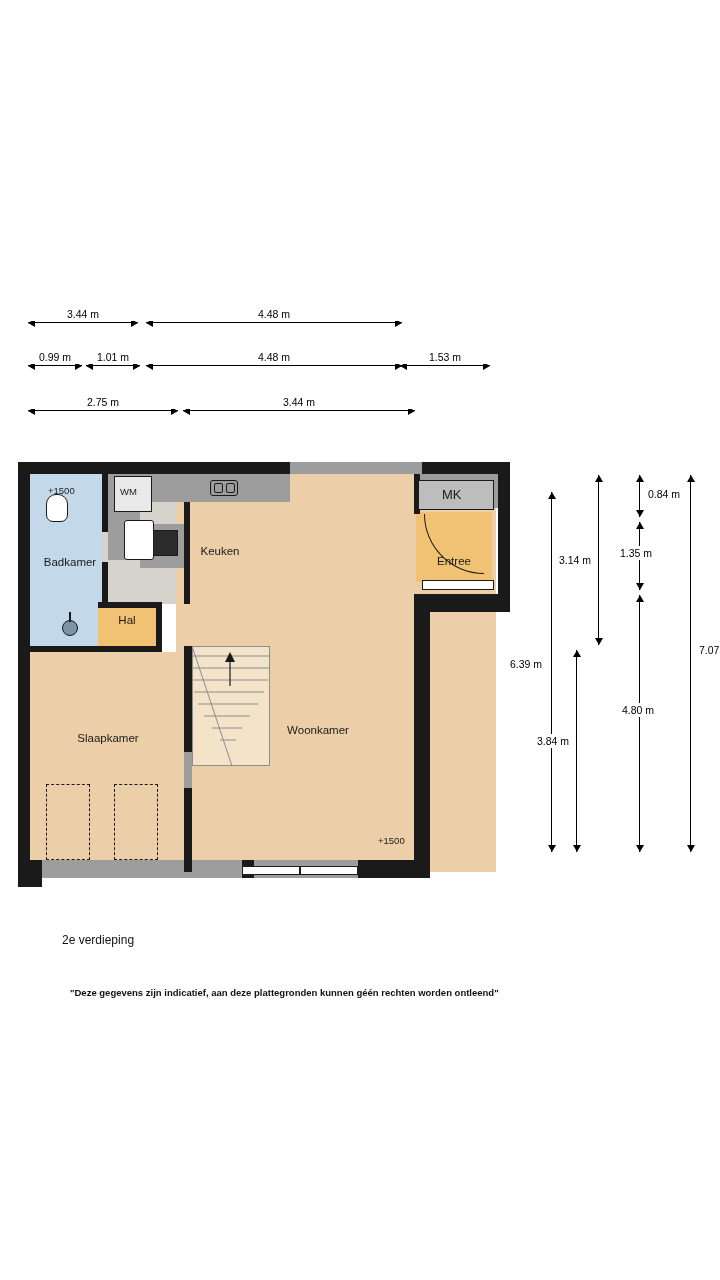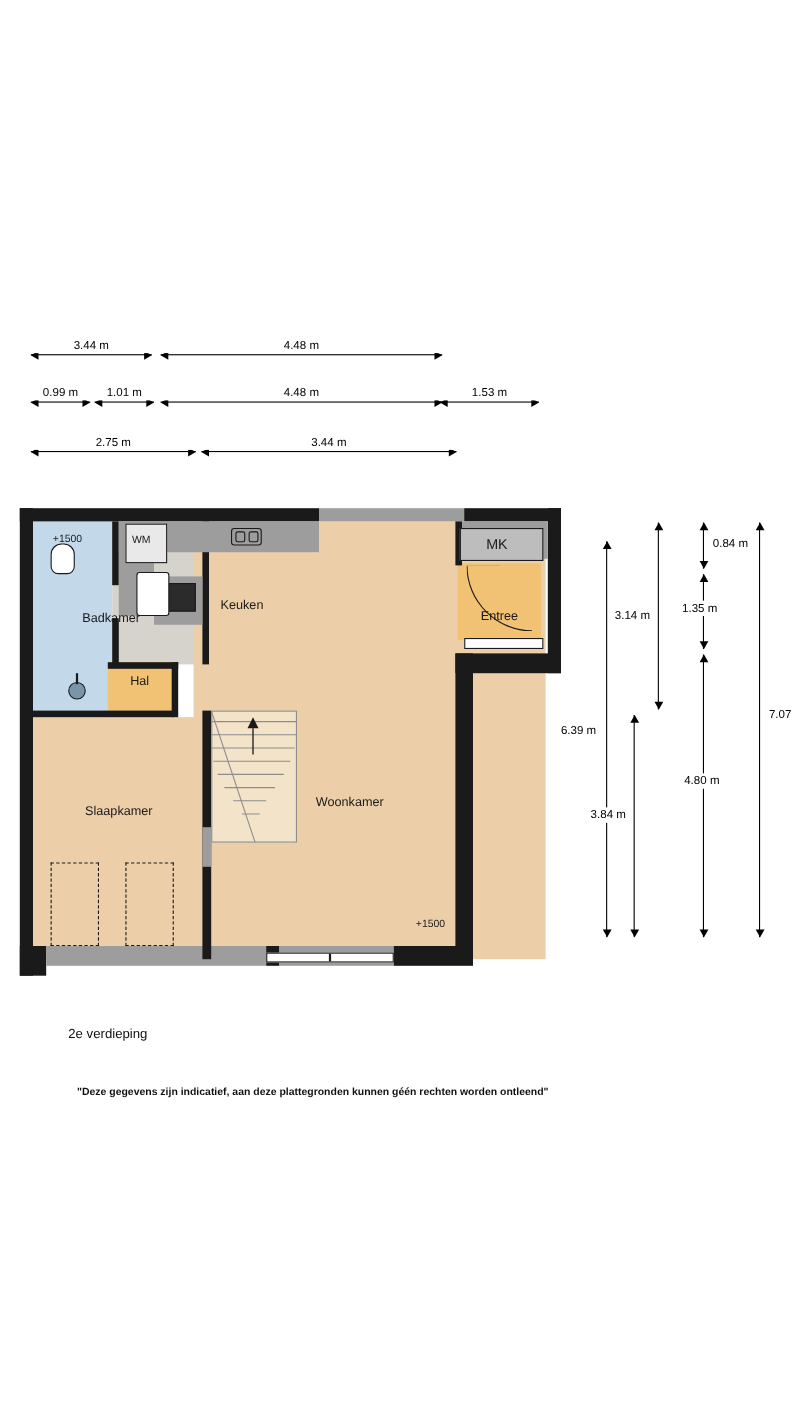--- a/index.html
+++ b/index.html
@@ -368,21 +368,21 @@
       <path d="M38 6 L33 16 L43 16 Z" fill="#1a1a1a"></path>
       <path d="M38 16 L38 40" stroke="#1a1a1a" stroke-width="1.2" fill="none"></path>
     </svg>
 
     <div class="dashed-box" style="left:28px; top:322px; width:44px; height:76px;"></div>
     <div class="dashed-box" style="left:96px; top:322px; width:44px; height:76px;"></div>
 
     <div class="small-label" style="left:30px; top:23px;">+1500</div>
     <div class="small-label" style="left:360px; top:373px;">+1500</div>
 
-    <div class="room-label" style="left:12px; top:94px; width:80px;margin-left:31px;">Badkamer</div>
+    <div class="room-label" style="left:12px; top:94px; width:80px;">Badkamer</div>
     <div class="room-label" style="left:162px; top:83px; width:80px;">Keuken</div>
     <div class="room-label" style="left:80px; top:152px; width:58px;">Hal</div>
     <div class="room-label" style="left:20px; top:270px; width:140px;">Slaapkamer</div>
     <div class="room-label" style="left:230px; top:262px; width:140px;">Woonkamer</div>
     <div class="room-label" style="left:398px; top:93px; width:76px;">Entree</div>
   </div>
 
   <div class="caption" style="left:18px; top:933px;margin-left:44px;">2e verdieping</div>
   <div class="disclaimer" style="left:70px; top:987px; width:580px;">"Deze gegevens zijn indicatief, aan deze plattegronden kunnen géén rechten worden ontleend"</div>
 

